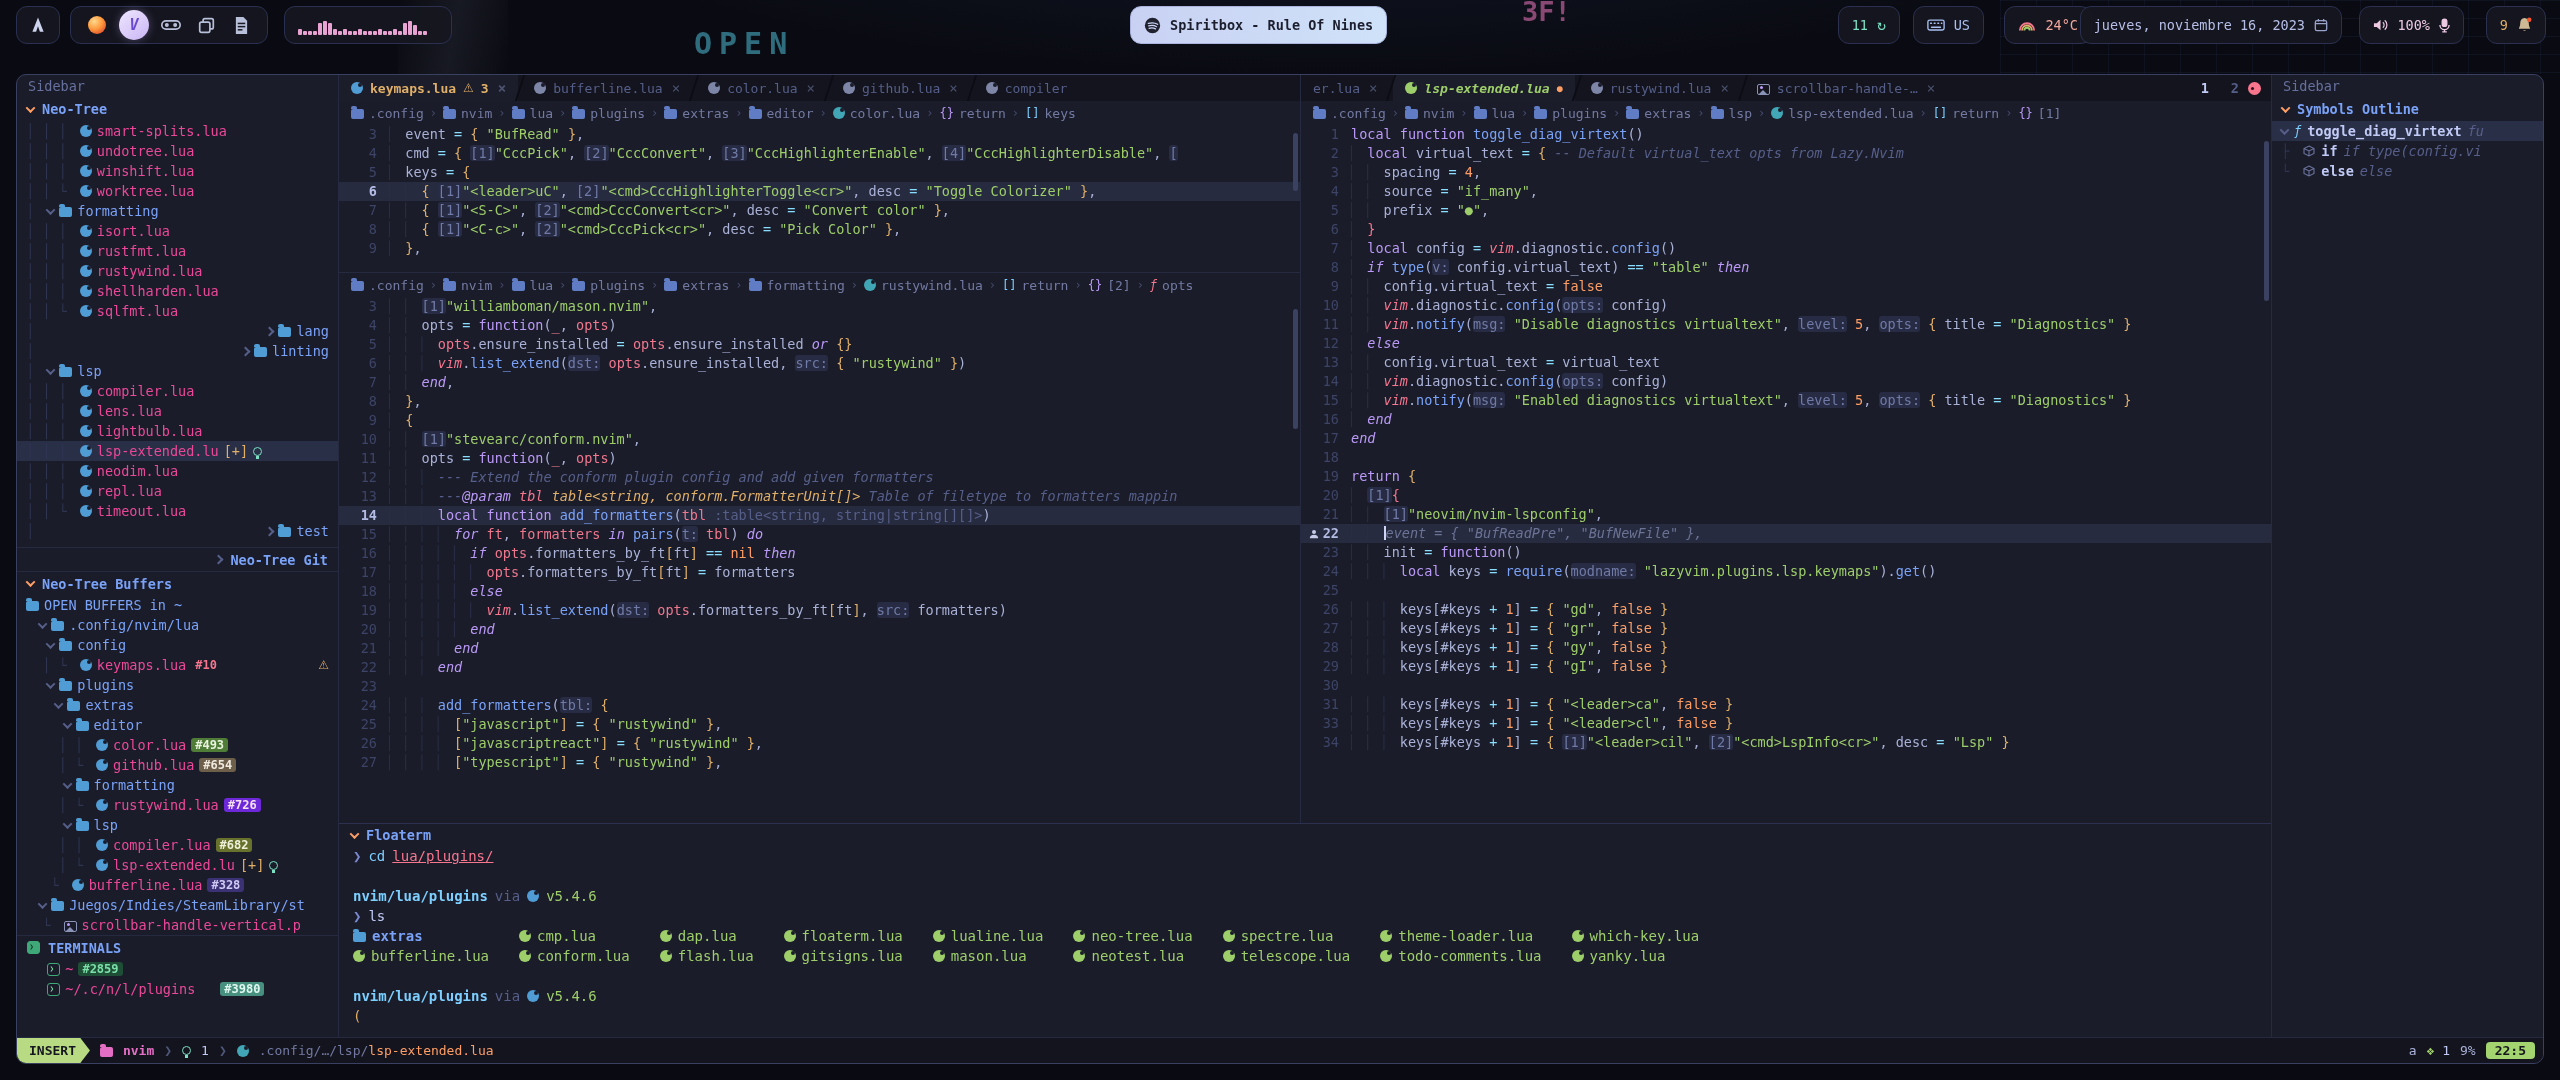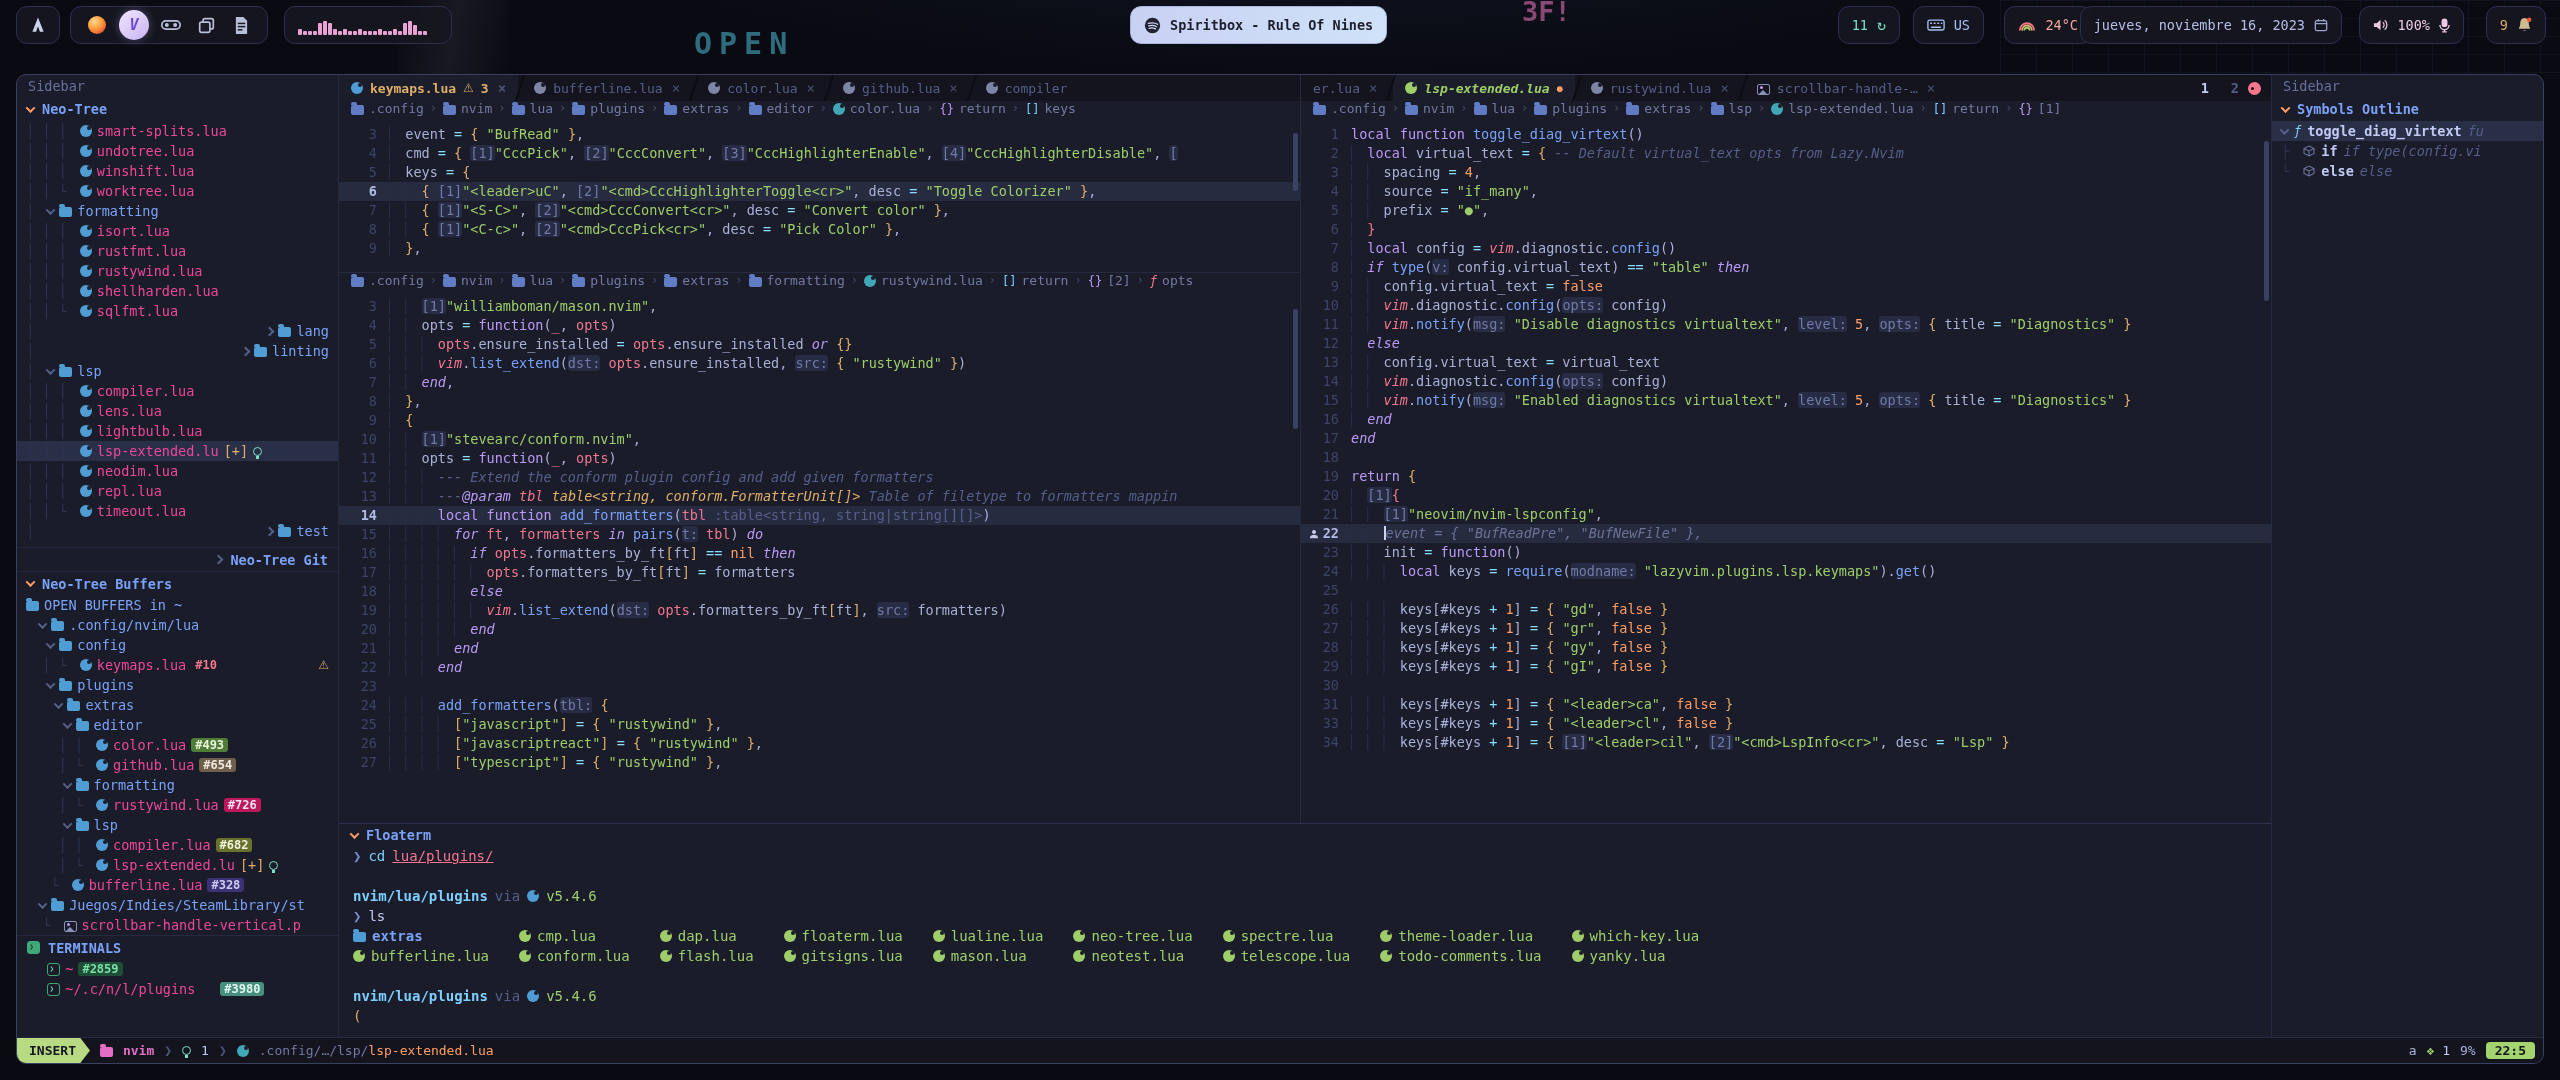--- a/index.html
+++ b/index.html
@@ -61,21 +61,21 @@
   .trow { display:flex; align-items:center; height:20px; padding:0 9px; gap:5px; white-space:pre; flex:none; }
   .trow.sel { background:#2a2f48; }
   .gd { color:#2f3450; }
   .lbl.file { color:#ec4899; }
   .lbl.dir { color:#7aa2f7; }
   .trail { color:#e0af68; }
   .badge { font-size:12px; padding:0 4px; border-radius:3px; font-weight:700; }
   .b10 { color:#f7768e; }
   .b493 { background:#4f7d38; color:#e8f2dc; }
   .b654 { background:#6e5f4b; color:#f0e9dd; }
-  .b726 { background:#be185d; color:#f6e0f1; }
+  .b726 { background:#6d28d9; color:#f6e0f1; }
   .b682 { background:#68722d; color:#eff1d9; }
   .b328 { background:#3a3274; color:#d0caf3; }
   .b2859 { background:#1f4e37; color:#7ce0a9; }
   .b3980 { background:#47907f; color:#dff6ee;margin-left:20px; }
   .right { margin-left:auto; }
 
   
   .chv { display:inline-block; width:7px; height:7px; border-right:2px solid currentColor;
         border-bottom:2px solid currentColor; flex:none; }
   .chv.down { transform:rotate(45deg) translate(-1px,-1px); }
@@ -122,21 +122,21 @@
   .tab.active-warn { background:#1b1d2b; color:#e0af68; font-weight:700; }
   .tab.active-m { background:#1b1d2b; color:#9ece6a; font-weight:700; font-style:italic; }
   .tclose { color:#4c5370; font-size:14px; margin-left:2px; }
   .wcount { color:#e0af68; font-weight:700; }
   .mdot { color:#ff9e64; font-size:10px; }
   .tabsep { width:2px; background:#0c0d14; transform:skewX(-18deg); margin:0 1px; flex:none; }
   .tpages { margin-left:auto; display:flex; align-items:center; gap:9px; padding:0 10px; }
   .page { color:#565f89; font-weight:700; } .page.cur { color:#c0caf5; }
 
   
-  .crumbs { height:24px; display:flex; align-items:flex-start; gap:6px; padding:0 12px;
+  .crumbs { height:24px; display:flex; align-items:center; gap:6px; padding:0 12px;
         color:#737aa2; font-size:13px; flex:none; white-space:nowrap; overflow:hidden; }
   .csep { color:#454b6d; font-size:12px; }
 
   
   .win { position:relative; display:flex; flex-direction:column; overflow:hidden; background:#1a1c2a; }
   .win1 { height:172px; border-bottom:1px solid #252a40; flex:none; }
   .win2 { flex:1; } .win3 { flex:1; }
   .codearea { flex:1; overflow:hidden; }
   .cl { display:flex; height:19px; line-height:19px; white-space:pre; }
   .cl.cur { background:#272b40; }

